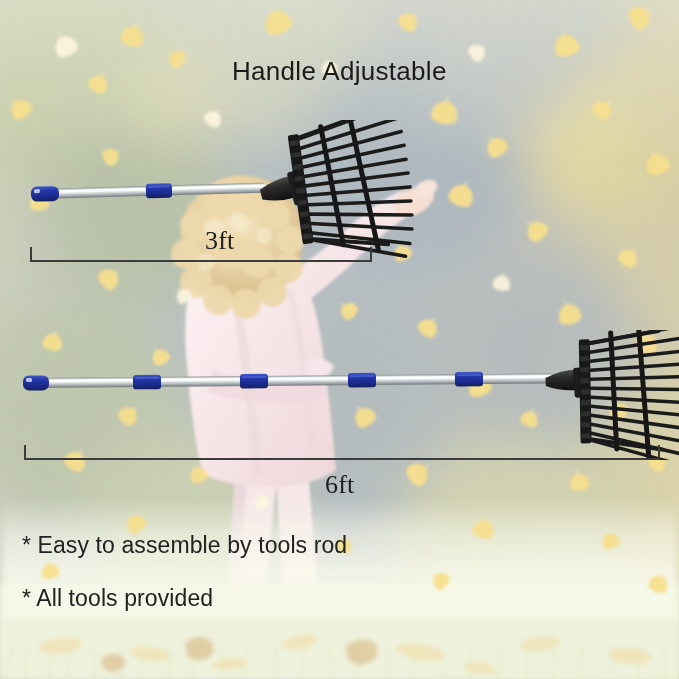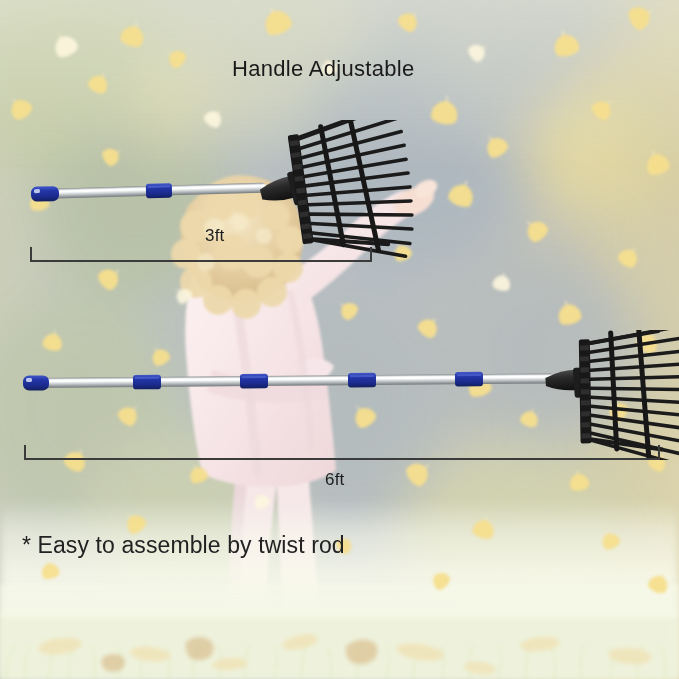--- a/index.html
+++ b/index.html
@@ -64,30 +64,30 @@
   .dim .bar{
     position:absolute;left:0;right:0;bottom:0;height:2px;background:#3b3b3b;
   }
   .dim .tick{
     position:absolute;bottom:0;width:2px;height:15px;background:#3b3b3b;
   }
   .dim .tick.l{left:0;}
   .dim .tick.r{right:0;}
   .dim-label{
     position:absolute;
-    font-size:17px;color:#1d1d1d;
-    font-family:Liberation Sans, sans-serif;
+    font-size:26px;color:#1d1d1d;
+    font-family:Liberation Serif, serif;
     letter-spacing:.2px;
     white-space:nowrap;
   }
 
   
   .title{
     position:absolute;
-    font-size:22px;
+    font-size:26px;
     color:#1b1b1b;
     white-space:nowrap;
     letter-spacing:.3px;
   }
   .bullet{
     position:absolute;
     font-size:23px;
     color:#222;
     white-space:nowrap;
     letter-spacing:.1px;
@@ -497,15 +497,16 @@
 
   <div class="dim" style="left:24px;top:438px;width:636px;">
     <div class="bar"></div>
     <div class="tick l"></div>
     <div class="tick r"></div>
   </div>
   <div class="dim-label" style="left:325px;top:424px;margin-top:46px;">6ft</div>
 
   <div class="title" style="left:232px;top:56px;">Handle Adjustable</div>
 
-  <div class="bullet" style="left:22px;top:532px;">* Easy to assemble by twist rod</div>
+  <div class="bullet" style="left:22px;top:532px;">* Easy to assemble by tools rod</div>
+  <div class="bullet" style="left:22px;top:585px;">* All tools provided</div>
 
 </div>
 
 </body></html>

